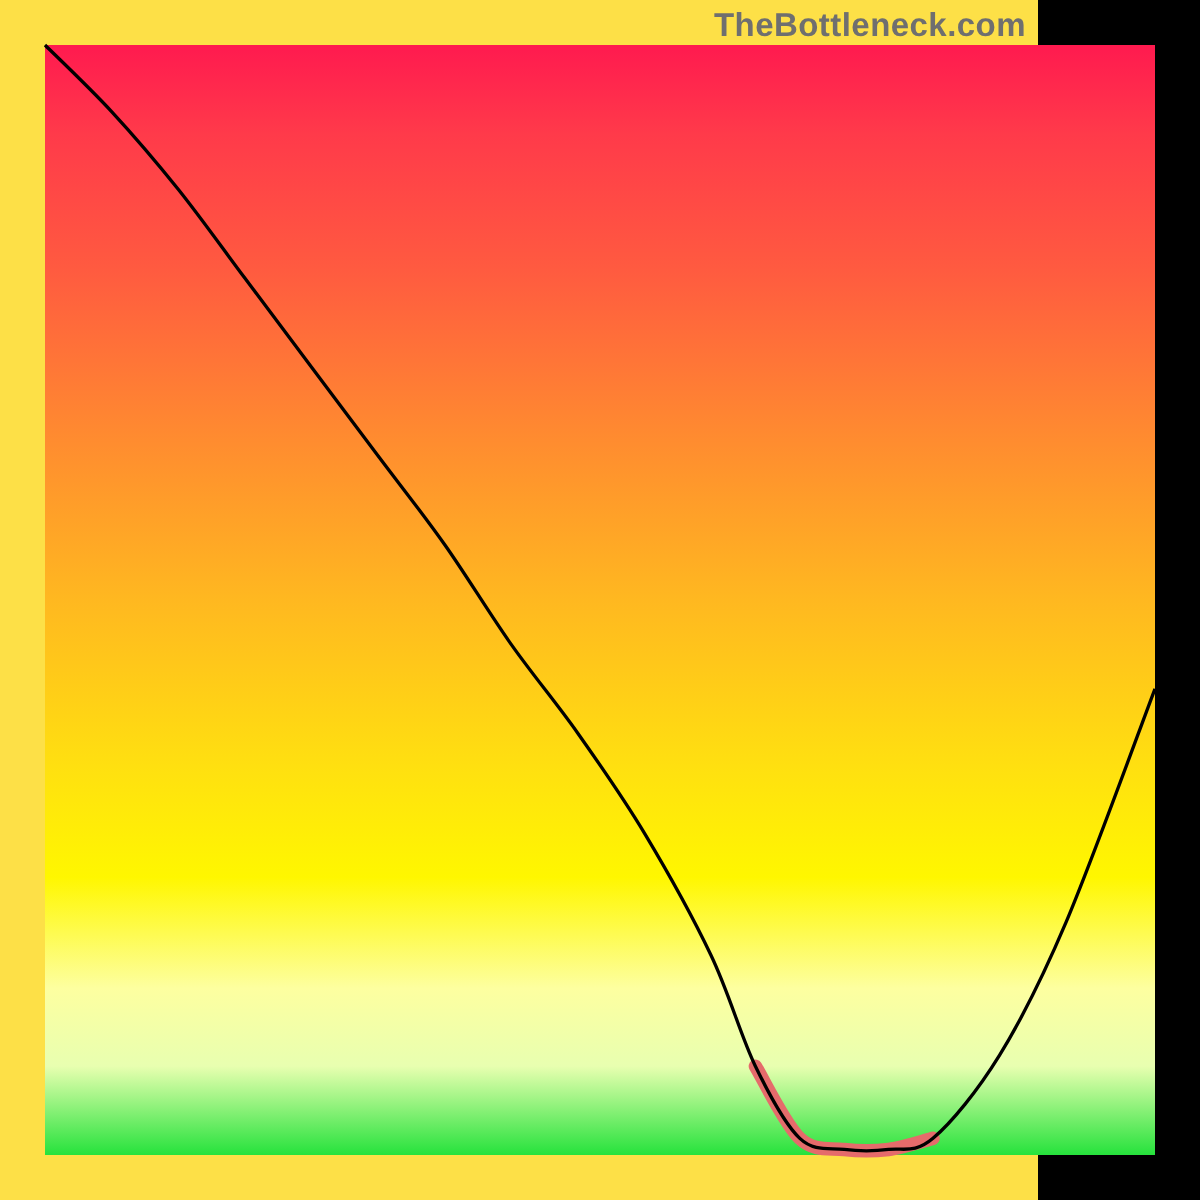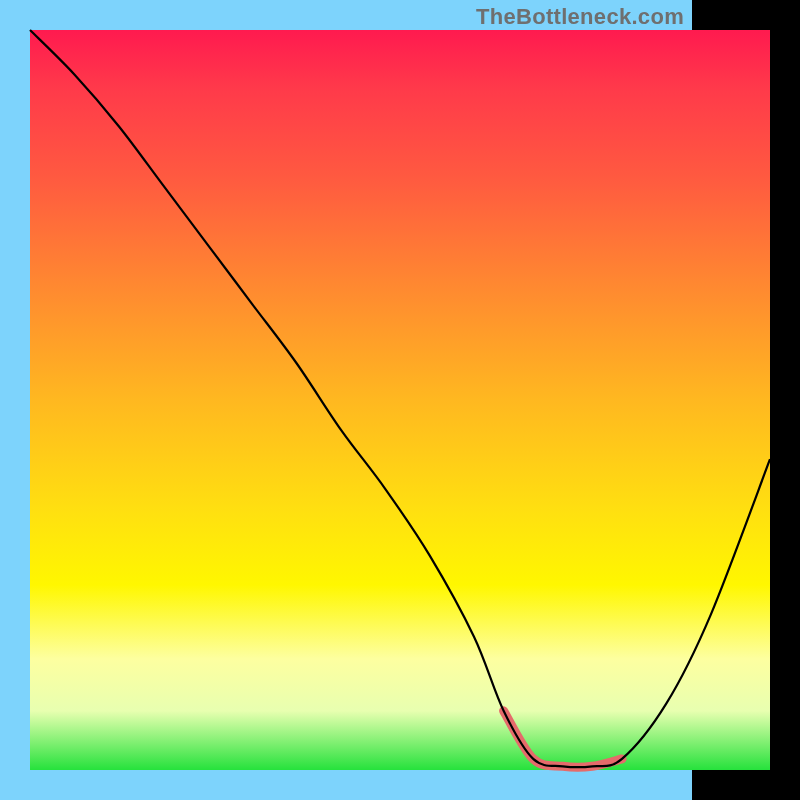--- a/index.html
+++ b/index.html
@@ -8,21 +8,21 @@
     width: 800px;
     height: 800px;
     background: #000;
     overflow: hidden;
     font-family: Arial, Helvetica, sans-serif;
   }
   .frame {
     position: relative;
     width: 692px;
     height: 800px;
-    background: #7dd3fc;
+    background: #fde047;
   }
   .plot-area {
     position: absolute;
     left: 30px;
     top: 30px;
     width: 740px;
     height: 740px;
     
     background: linear-gradient(
       to bottom,

